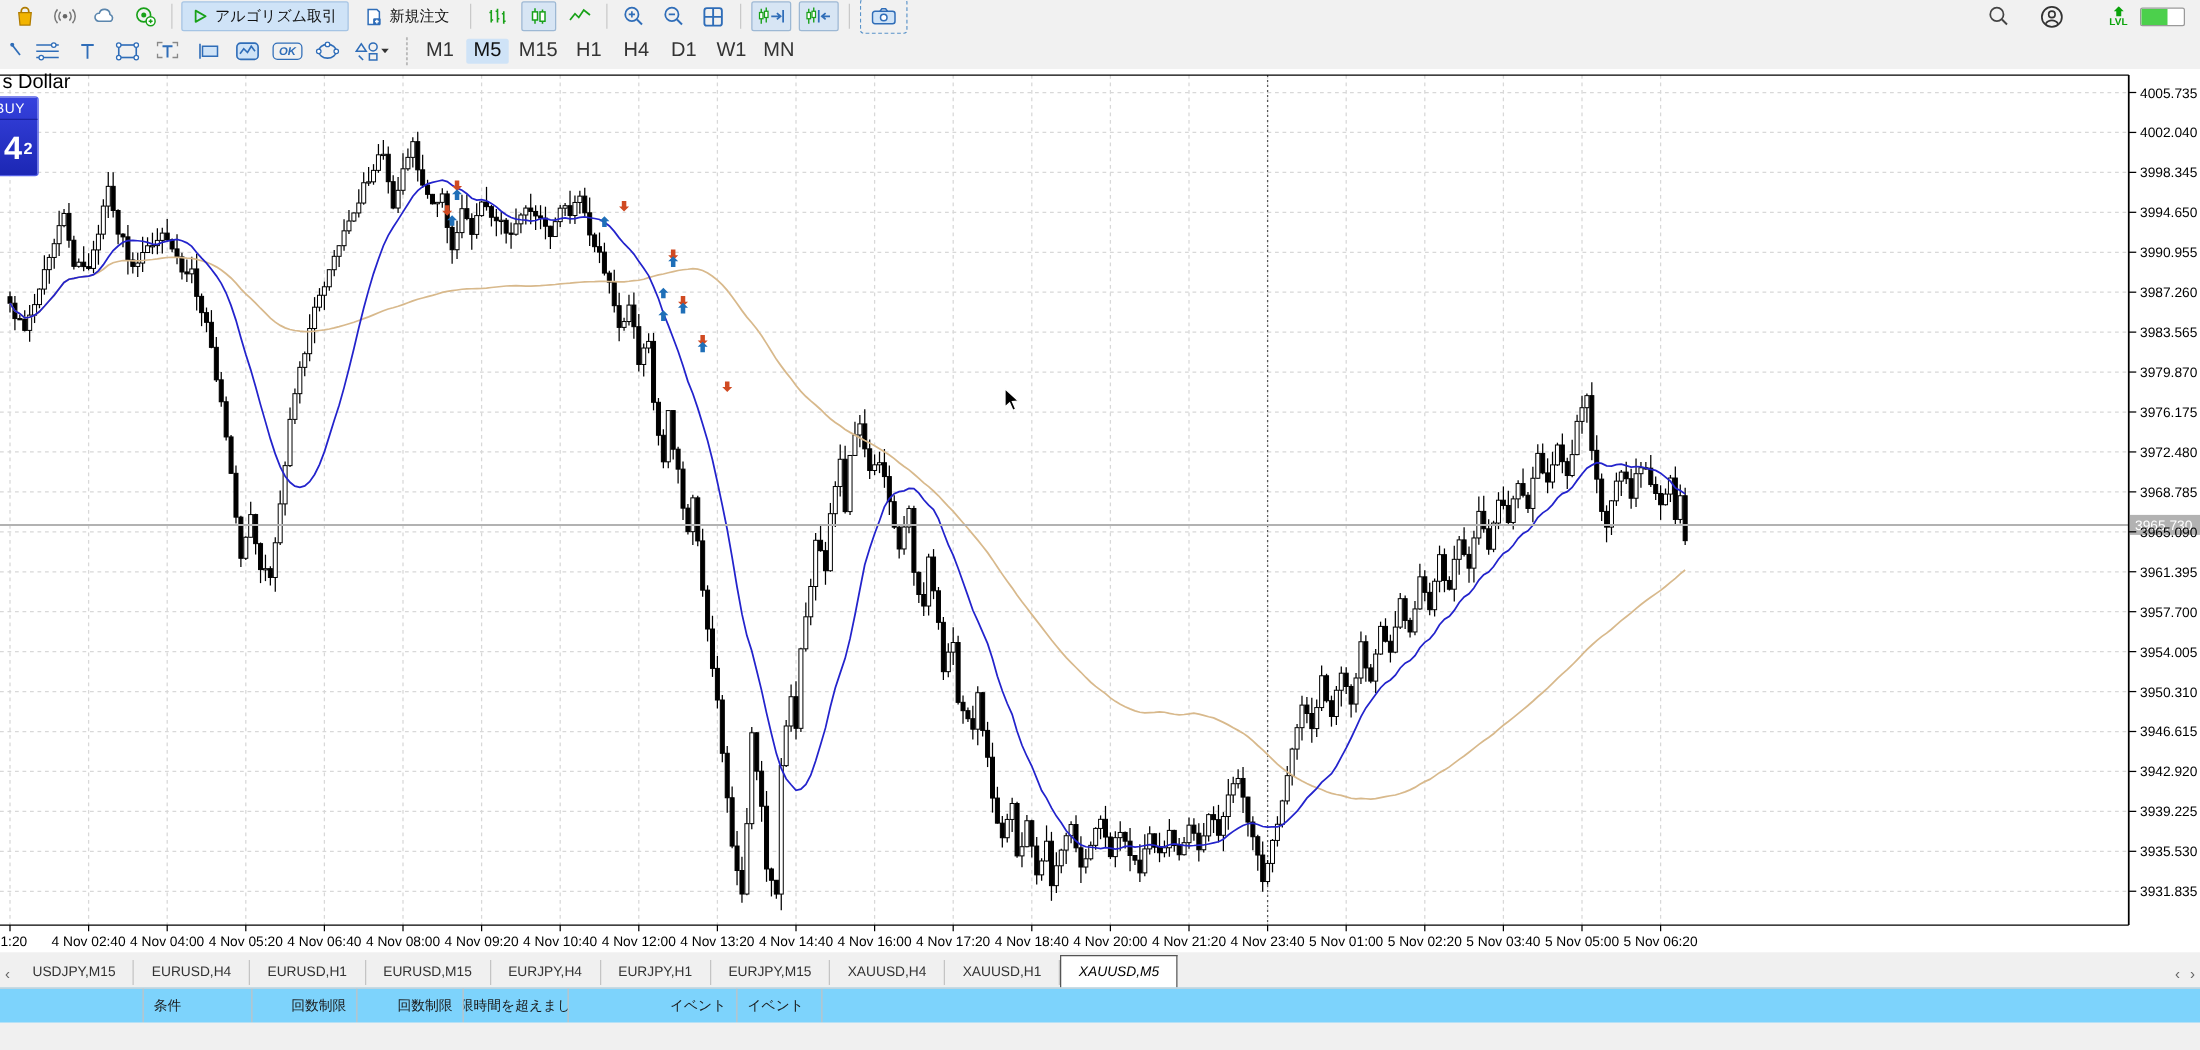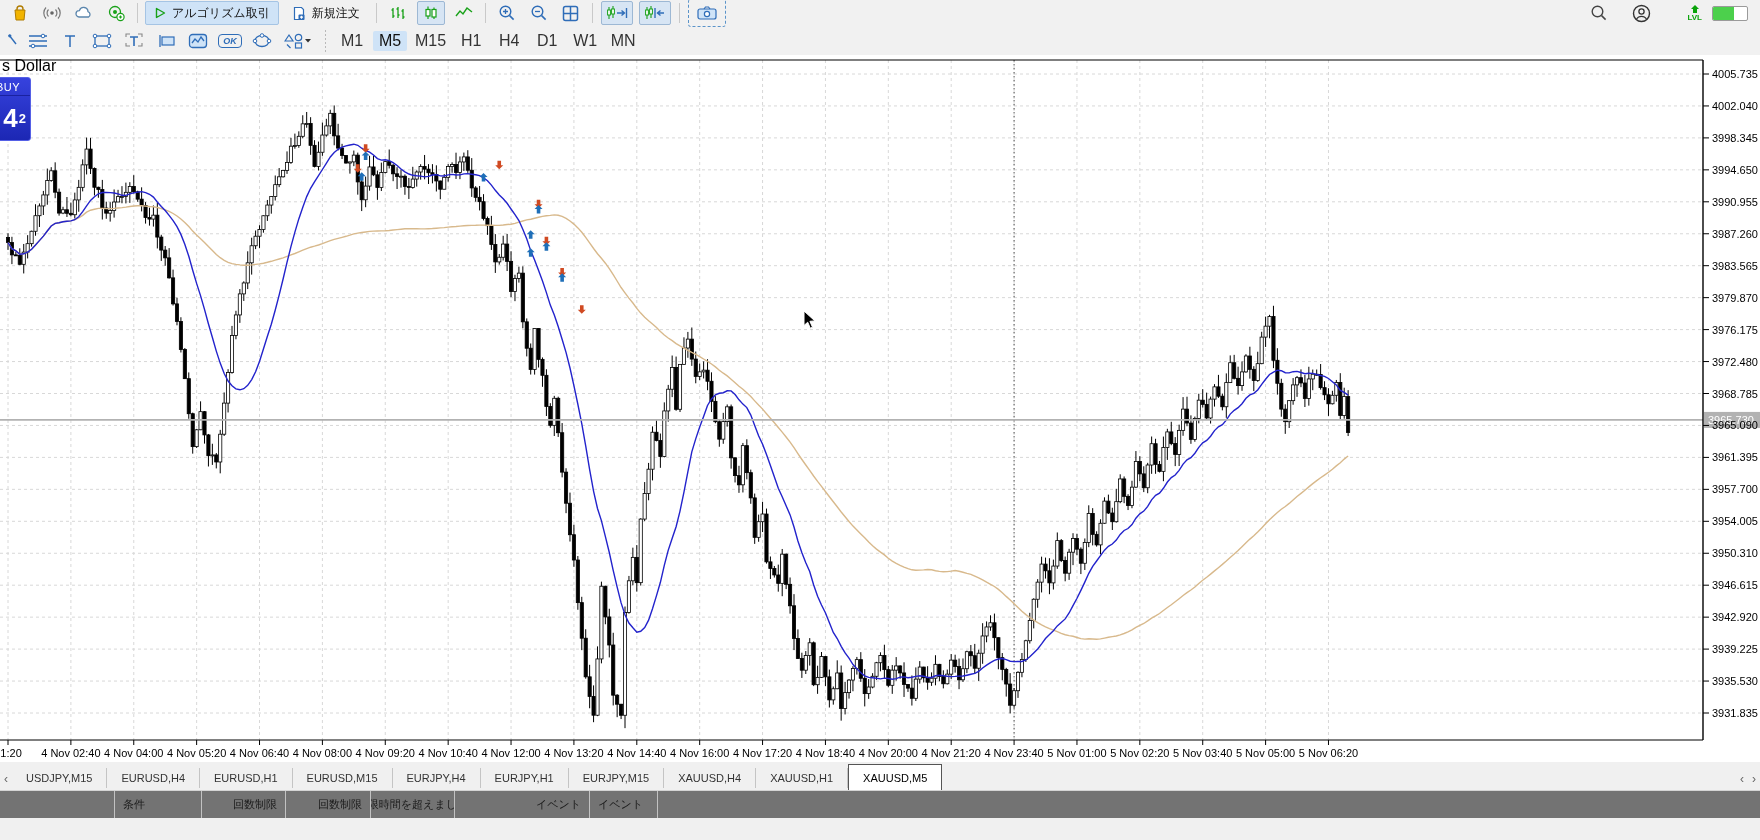--- a/index.html
+++ b/index.html
@@ -42,23 +42,23 @@
   #buywidget .bprice{flex:1;display:flex;align-items:center;justify-content:flex-end;
     padding-right:4px;font-size:26px;font-weight:bold;line-height:1;}
   #buywidget .bprice sup{font-size:13px;margin-left:1px;}
   
   #tabbar{position:absolute;left:0;top:762px;width:1760px;height:28px;background:#f0f0f0;
     display:flex;align-items:flex-end;}
   .tabscroll{font-size:12px;color:#666;padding:0 4px 4px 4px;}
   .tab{height:20px;display:flex;align-items:center;padding:0 14px;font-size:11px;color:#333;
     border-right:1px solid #c4c4c4;margin-bottom:2px;white-space:nowrap;}
   .tab.active{height:25px;margin-bottom:0;background:#fff;border:1px solid #555;border-bottom:none;
-    color:#000;}
+    color:#000;font-style:italic;}
   
-  #statusbar{position:absolute;left:0;top:790px;width:1760px;height:28px;background:#737373;
+  #statusbar{position:absolute;left:0;top:790px;width:1760px;height:28px;background:#7dd3fc;
     border-top:1px solid #d4d4d4;border-bottom:1px solid #d4d4d4;text-align:right;}
   .scell{position:absolute;top:0;height:27px;display:flex;align-items:center;font-size:11px;color:#1a1a1a;
     border-right:1px solid #c2c2c2;box-sizing:border-box;padding:0 8px;white-space:nowrap;overflow:hidden;}
   .scell.r{justify-content:flex-end;}
   .scell.c{justify-content:center;}
   #bottomstrip{position:absolute;left:0;top:818px;width:1760px;height:22px;background:#f0f0f0;}
   svg text{font-family:"Liberation Sans",sans-serif;}
 </style>
 </head>
 <body>

